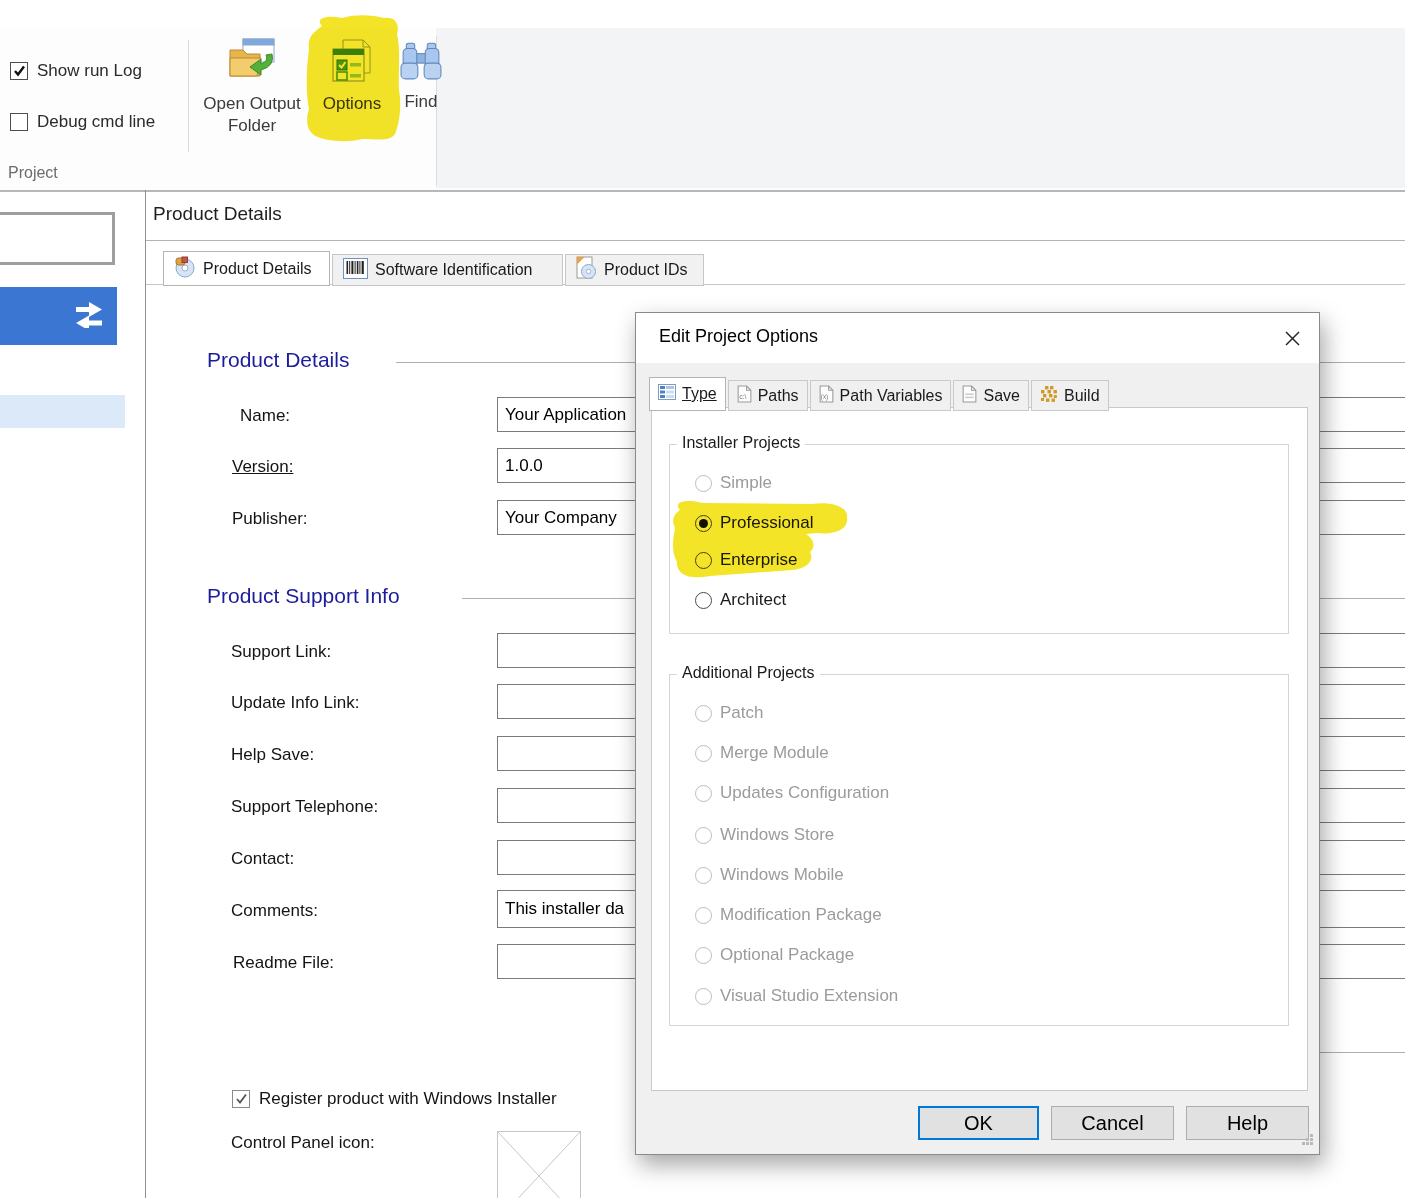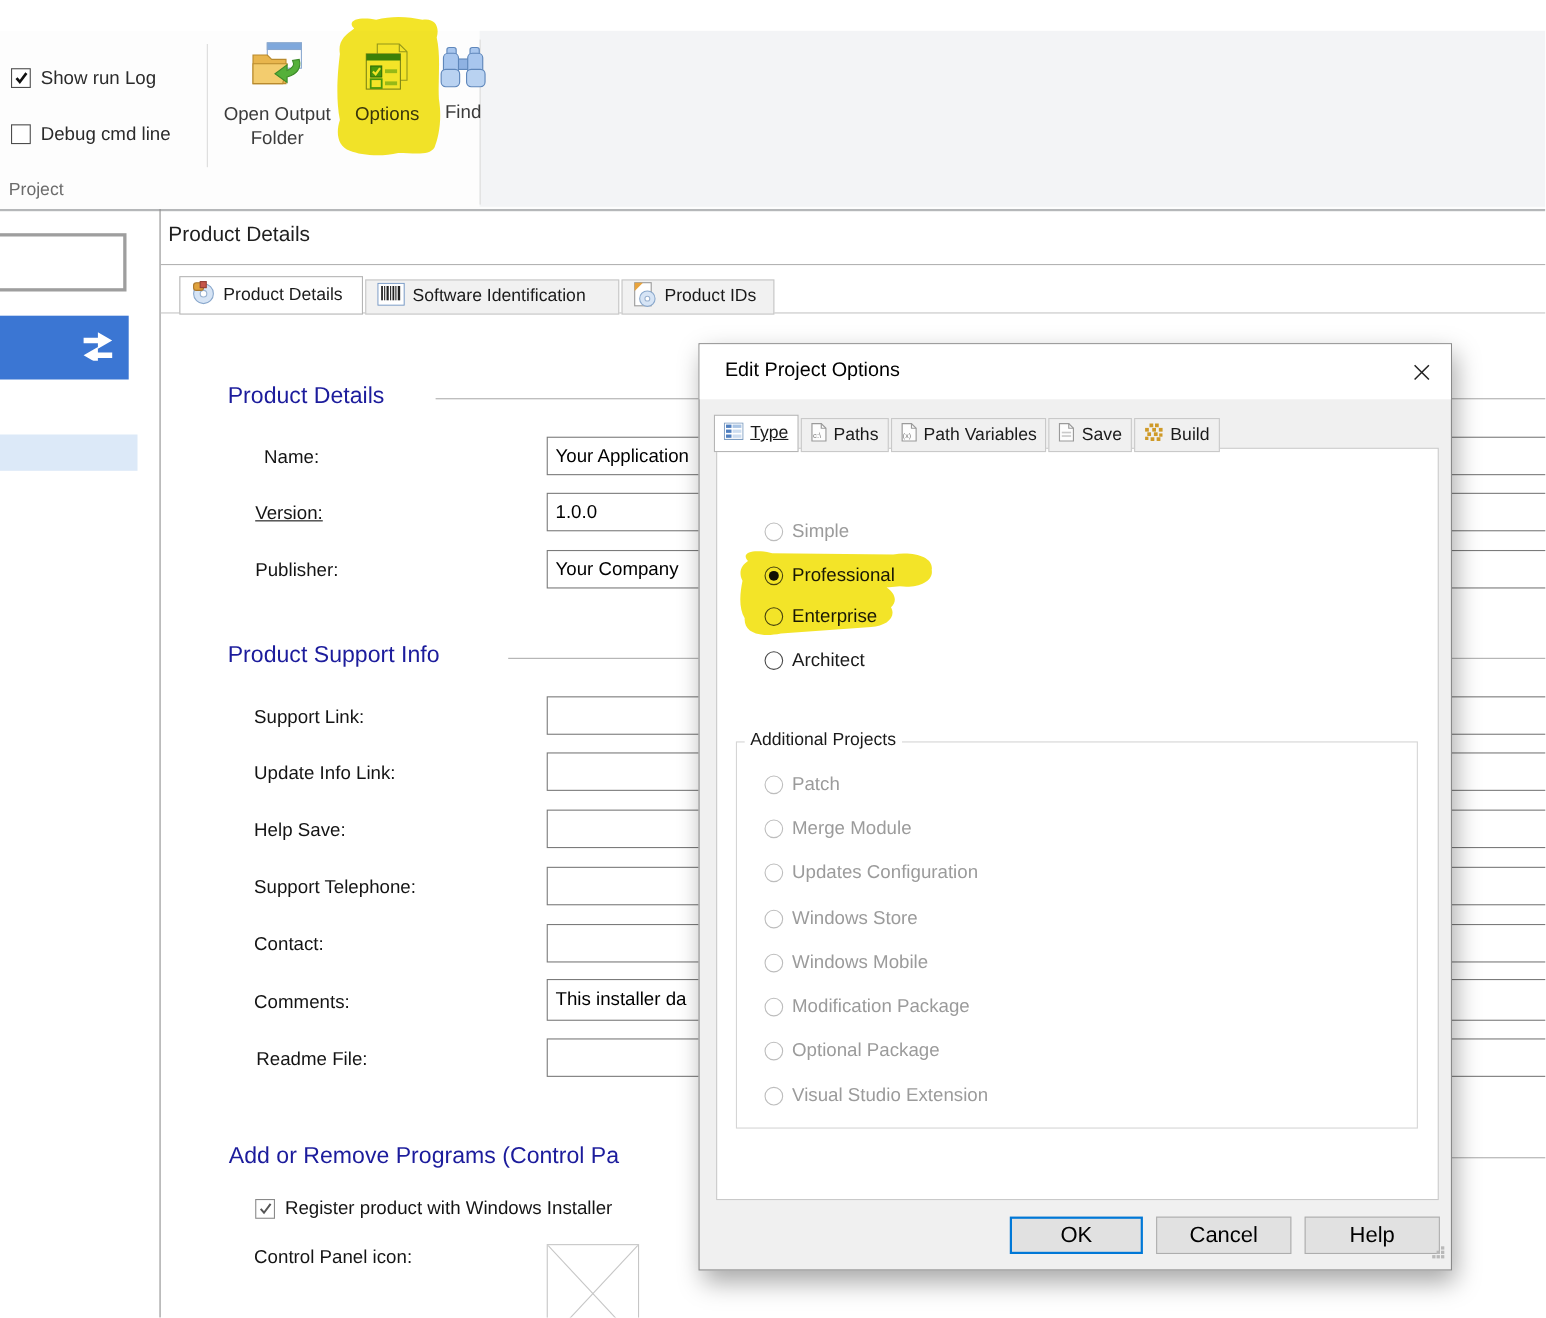--- a/index.html
+++ b/index.html
@@ -223,21 +223,20 @@
   <input class="f-input" style="top: 736px;" readonly="" value="">
   <div class="f-label" style="left:231px;top:797px;">Support Telephone:</div>
   <input class="f-input" style="top: 788px;" readonly="" value="">
   <div class="f-label" style="left:231px;top:849px;">Contact:</div>
   <input class="f-input" style="top: 840px;" readonly="" value="">
   <div class="f-label" style="left:231px;top:901px;">Comments:</div>
   <input class="f-input" style="top: 890px; height: 38px;" readonly="" value="This installer da">
   <div class="f-label" style="left:233px;top:953px;">Readme File:</div>
   <input class="f-input" style="top: 944px;" readonly="" value="">
 
-  <div class="section-heading" style="left:208px;top:1039px;">Add or Remove Programs (Control Pa</div>
   <div class="section-line" style="left:652px;top:1052px;"></div>
 
   <div class="chk-row" style="left:232px;top:1089px;font-size:17px;color:#141414;">
     <span class="chk-box" style="border-color:#8a8a8a;">
       <svg width="13" height="12" viewBox="0 0 13 12">
           <polyline points="2,6 5,9.5 11,1.5" fill="none" stroke="#555" stroke-width="1.8"></polyline>
         </svg>
     </span>
     <span>Register product with Windows Installer</span>
   </div>
@@ -323,20 +322,23 @@
                 <rect x="11.5" y="13.5" width="3.4" height="3.4"></rect>
             </g>
           </svg>
         </span>
         <span>Build</span>
       </div>
     </div>
 
     <div class="dlg-content"></div>
 
+    <div class="groupbox" style="top:131px;height:190px;z-index:3;">
+      <div class="groupbox-label">Installer Projects</div>
+    </div>
     <div class="radio-row disabled" style="top:158px;z-index:4;">
       <span class="radio-circ"></span>
       <span class="radio-lbl">Simple</span>
     </div>
     <div class="radio-row" style="top:198px;z-index:4;">
       <span class="radio-circ">
           <span class="radio-dot"></span>
         </span>
       <span class="radio-lbl">Professional</span>
     </div>

